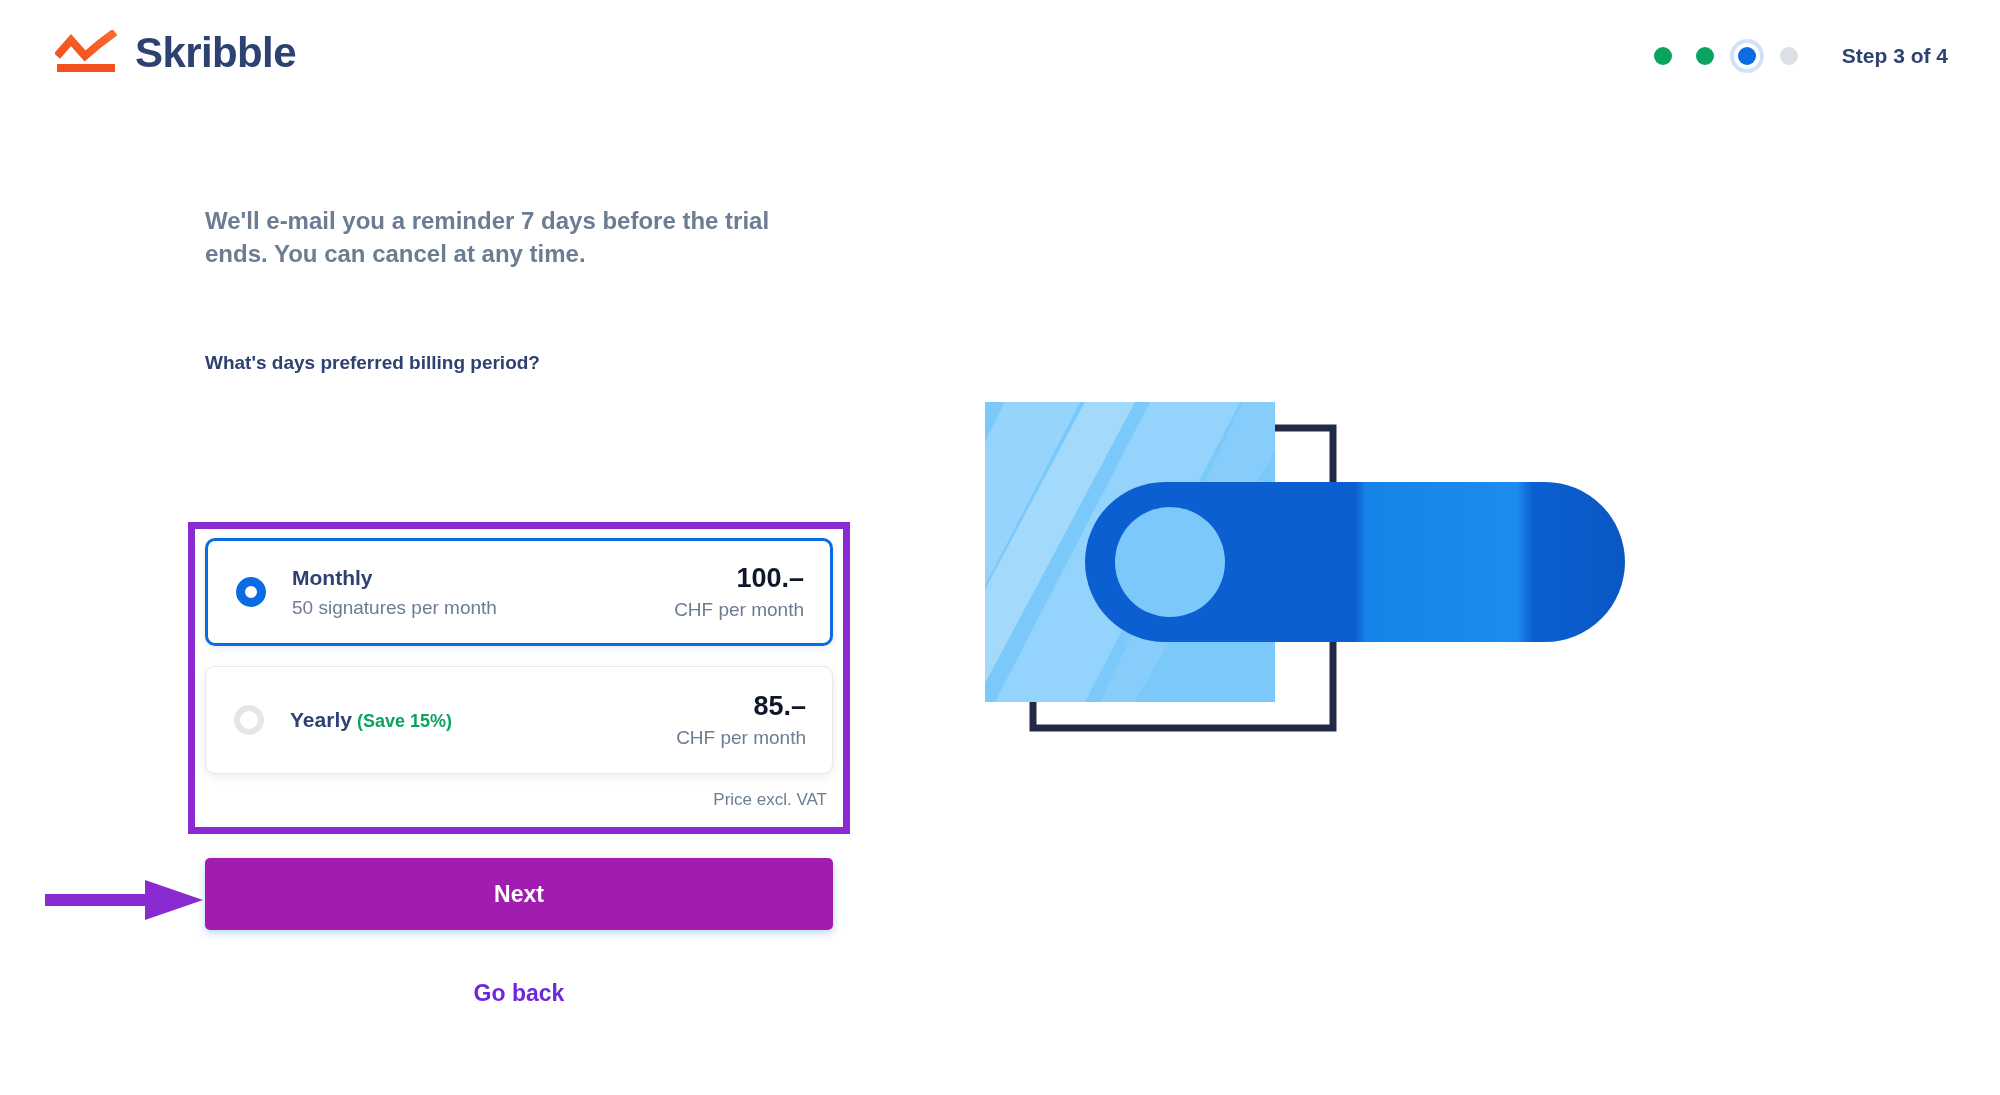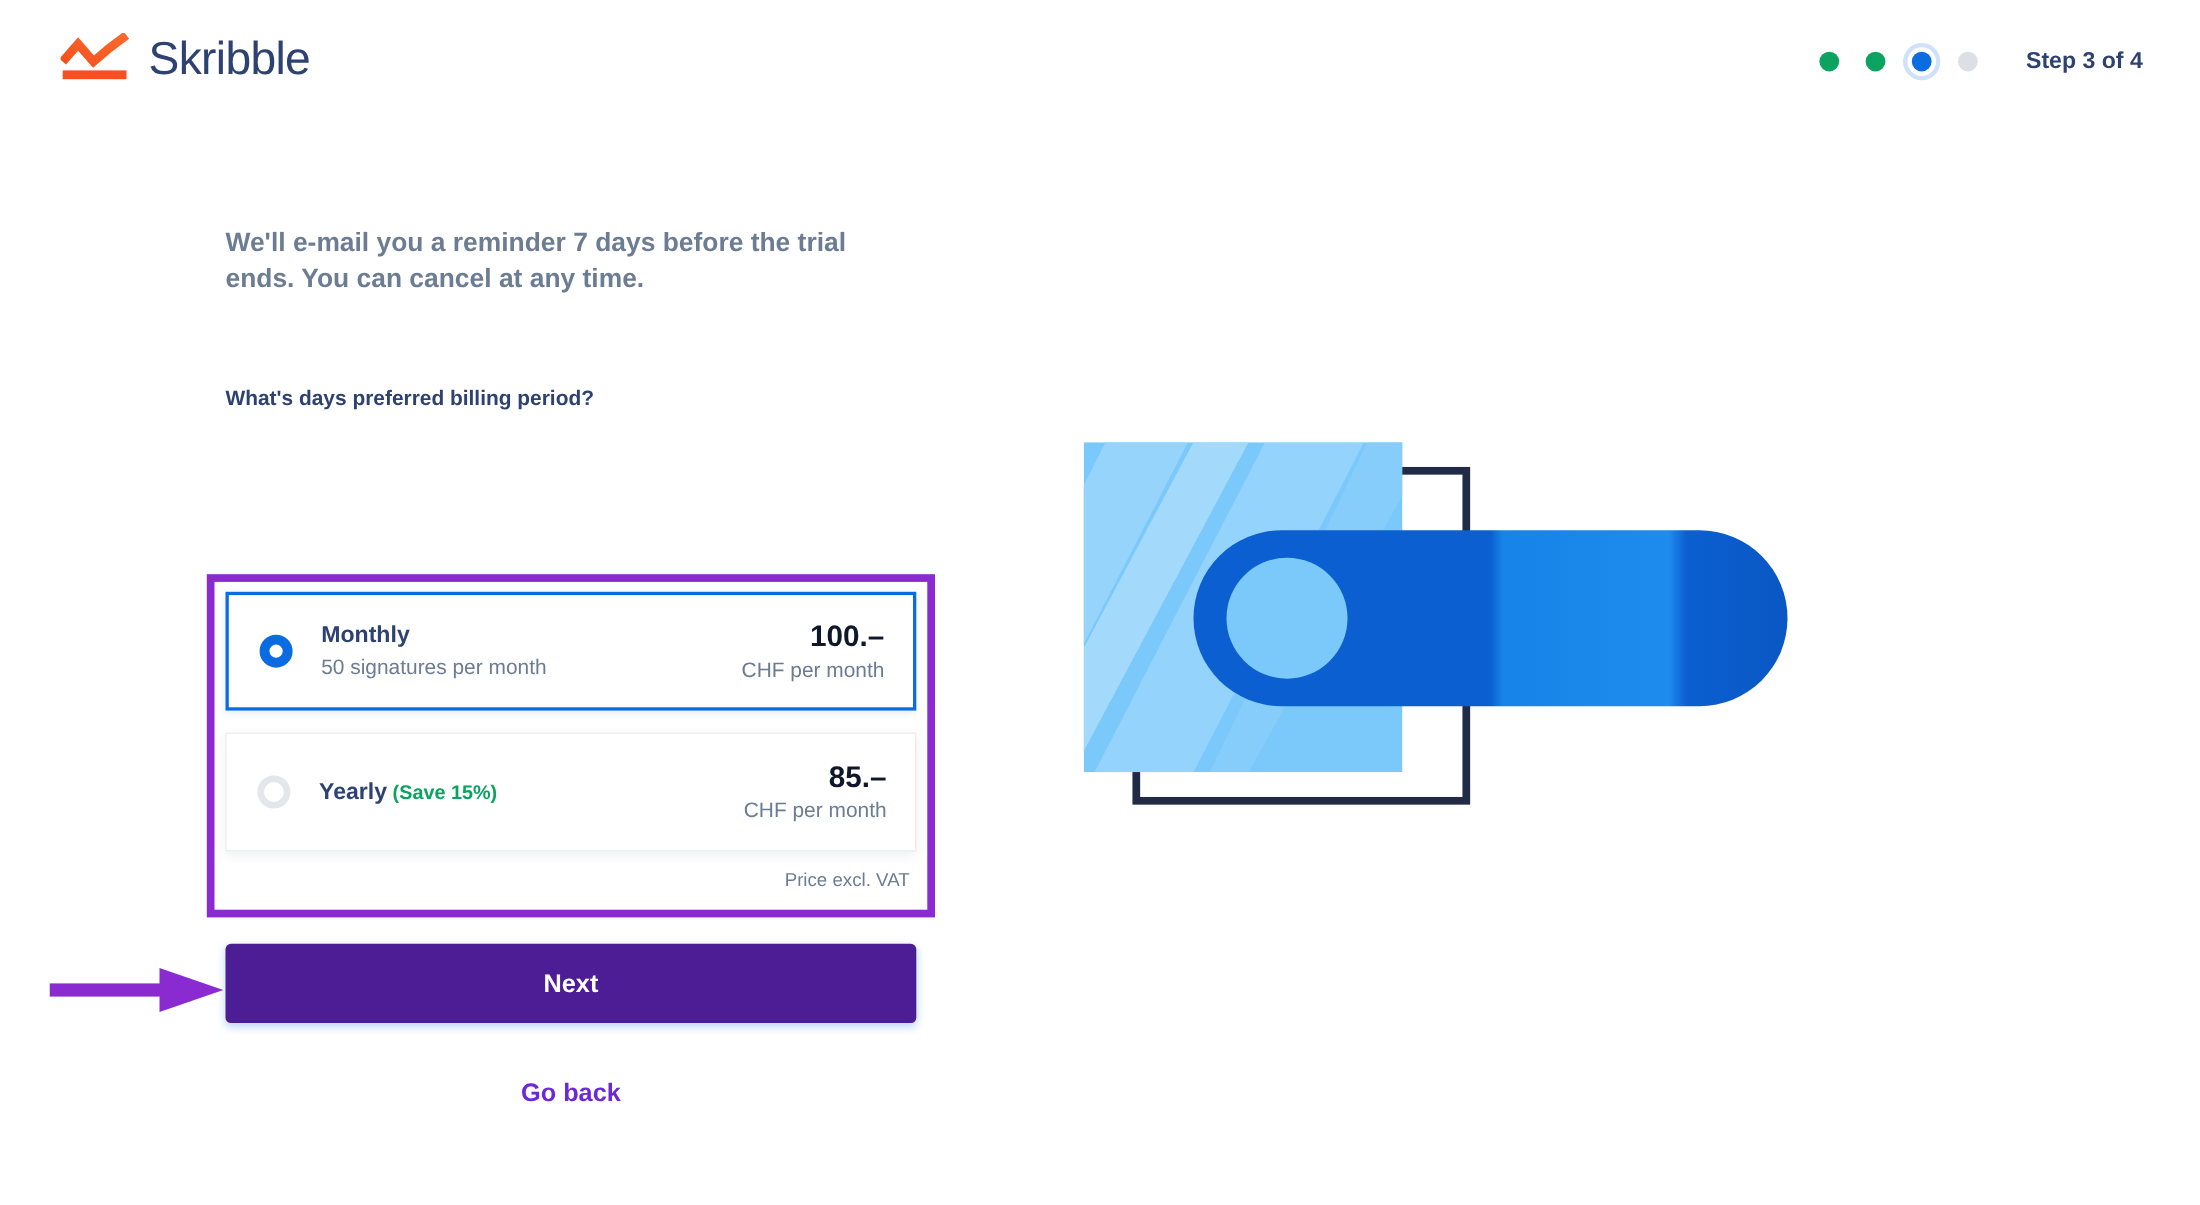--- a/index.html
+++ b/index.html
@@ -27,21 +27,21 @@
     position: absolute;
     left: 55px;
     top: 30px;
     display: flex;
     align-items: center;
     gap: 14px;
   }
   .logo-mark { width: 66px; height: 46px; display: block; }
   .logo-text {
     font-size: 42px;
-    font-weight: 400;
+    font-weight: 700;
     color: #2E4272;
     letter-spacing: -0.6px;
     line-height: 1;
   }
 
   .steps {
     position: absolute;
     right: 52px;
     top: 44px;
     display: flex;
@@ -128,21 +128,21 @@
   
   .plans {
     position: absolute;
     left: 205px;
     top: 538px;
     width: 628px;
   }
   .plan-card {
     position: relative;
     background: #ffffff;
-    border-radius: 0;
+    border-radius: 10px;
     box-sizing: border-box;
     display: flex;
     align-items: center;
     padding: 0 26px 0 28px;
     height: 108px;
     justify-content: space-between;
   }
   .plan-card.selected {
     border: 3px solid #0A6CE0;
     box-shadow: 0 2px 7px rgba(30,50,90,0.10);
@@ -203,21 +203,21 @@
     padding-right: 6px;
   }
 
   
   .next-btn {
     position: absolute;
     left: 205px;
     top: 858px;
     width: 628px;
     height: 72px;
-    background: #4c1d95;
+    background: #a21caf;
     border: none;
     border-radius: 5px;
     color: #ffffff;
     font-size: 23px;
     font-weight: 700;
     font-family: "Liberation Sans", sans-serif;
     cursor: pointer;
     box-shadow: 0 3px 8px rgba(10,108,224,0.28);
   }
   .goback {

